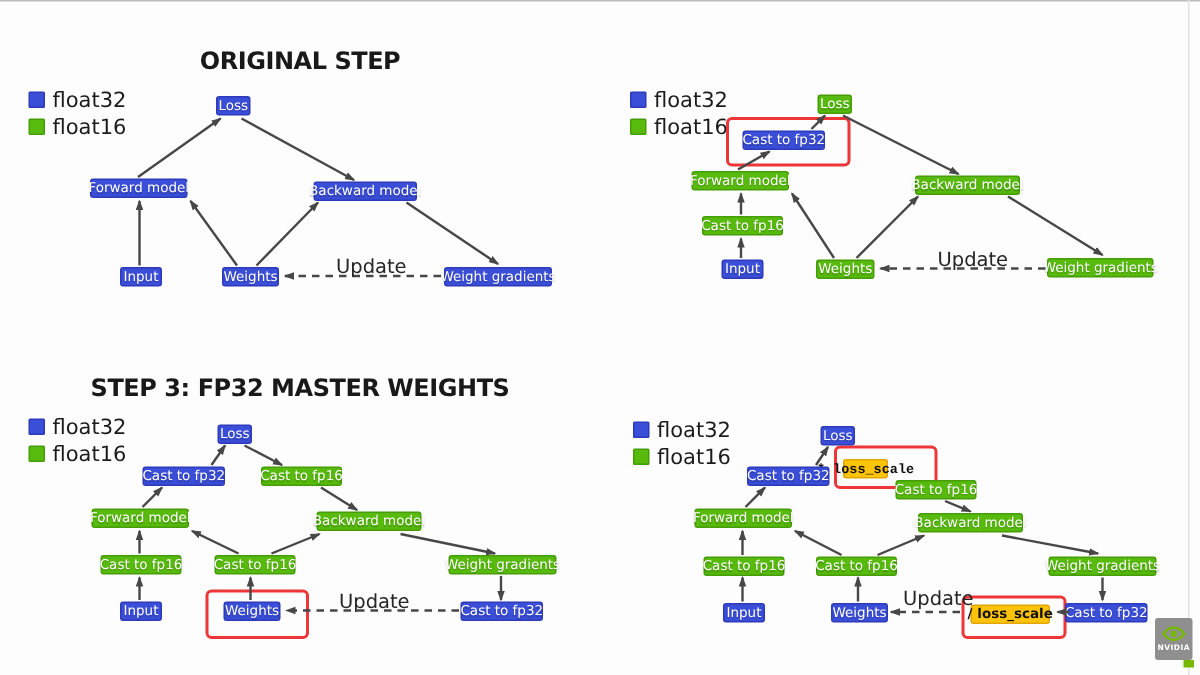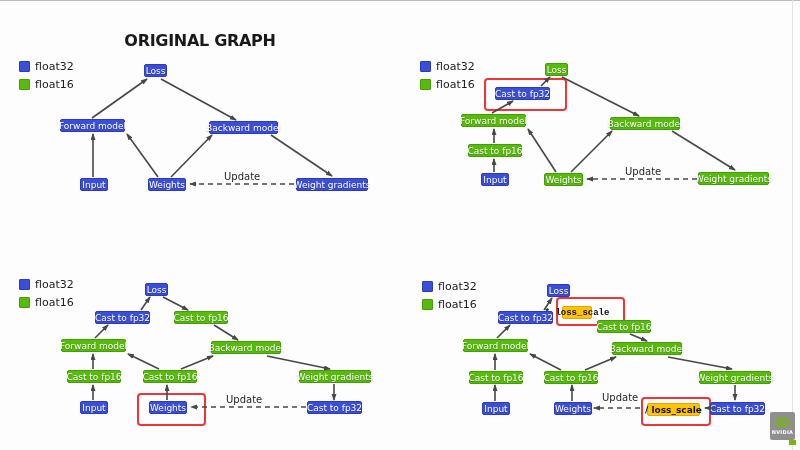--- a/index.html
+++ b/index.html
@@ -15,48 +15,49 @@
   .t-q4{left:400px;top:250px;width:400px;}
   .legend{position:absolute;}
   .l-q1{left:19px;top:61px;}
   .l-q2{left:420px;top:61px;}
   .l-q3{left:19px;top:279px;}
   .l-q4{left:422px;top:281px;}
   .legend-row{display:flex;align-items:center;height:11px;margin-bottom:7px;}
   .swatch{width:9px;height:9px;display:inline-block;margin-right:5px;border-radius:1px;}
   .swatch.f32{background:var(--blue,#3a4ed8);border:1px solid #2d3bbb;}
   .swatch.f16{background:var(--green,#57ba0c);border:1px solid #469d07;}
-  .legend-text{font-size:11px;color:#1b1b1b;}
+  .legend-text{font-size:14px;color:#1b1b1b;}
   .node{position:absolute;z-index:3;display:flex;align-items:center;justify-content:center;
         font-size:9px;white-space:nowrap;border-radius:2px;box-sizing:border-box;
         color:#fff;text-shadow:0 1px 1px rgba(0,0,0,0.25);}
   .node.float32{background:var(--blue,#3a4ed8);border:1px solid #2d3bbb;}
   .node.float16{background:var(--green,#57ba0c);border:1px solid #469d07;}
   .node.scale{background:var(--gold,#ffc40a);border:1px solid #e2a600;color:#111;
               text-shadow:none;font-weight:bold;}
   .highlight{position:absolute;z-index:2;border:2px solid var(--red,#ee3538);border-radius:4px;
              background:transparent;}
   #edge-layer{position:absolute;left:0;top:0;z-index:5;pointer-events:none;}
   .edge{stroke:#474747;stroke-width:1.6;}
   .edge.dashed{stroke-dasharray:5 4;}
-  .update-label{position:absolute;z-index:6;font-size:10px;color:#262626;white-space:nowrap;}
+  .update-label{position:absolute;z-index:6;font-size:13px;color:#262626;white-space:nowrap;}
   .nv-logo{position:absolute;left:770px;top:412px;width:25px;height:28px;background:#8f8f8f;
            border-radius:2px;z-index:7;display:flex;flex-direction:column;align-items:center;
            justify-content:center;}
   .nv-text{font-size:5px;font-weight:bold;color:#fff;letter-spacing:0.3px;margin-top:1px;}
   .nv-tick{position:absolute;left:789px;top:440px;width:7px;height:5px;background:#76b900;z-index:7;}
 </style>
 </head>
 <body>
 
 <div id="canvas">
   <div class="top-edge"></div>
   <div class="right-edge"></div>
 
-  <div class="q-title t-q1">ORIGINAL GRAPH</div>
+  <div class="q-title t-q1">ORIGINAL STEP</div>
+  <div class="q-title t-q3">STEP 3: FP32 MASTER WEIGHTS</div>
 
   <div class="legend l-q1">
     <div class="legend-row">
       <span class="swatch f32"></span>
       <span class="legend-text">float32</span>
     </div>
     <div class="legend-row">
       <span class="swatch f16"></span>
       <span class="legend-text">float16</span>
     </div>

